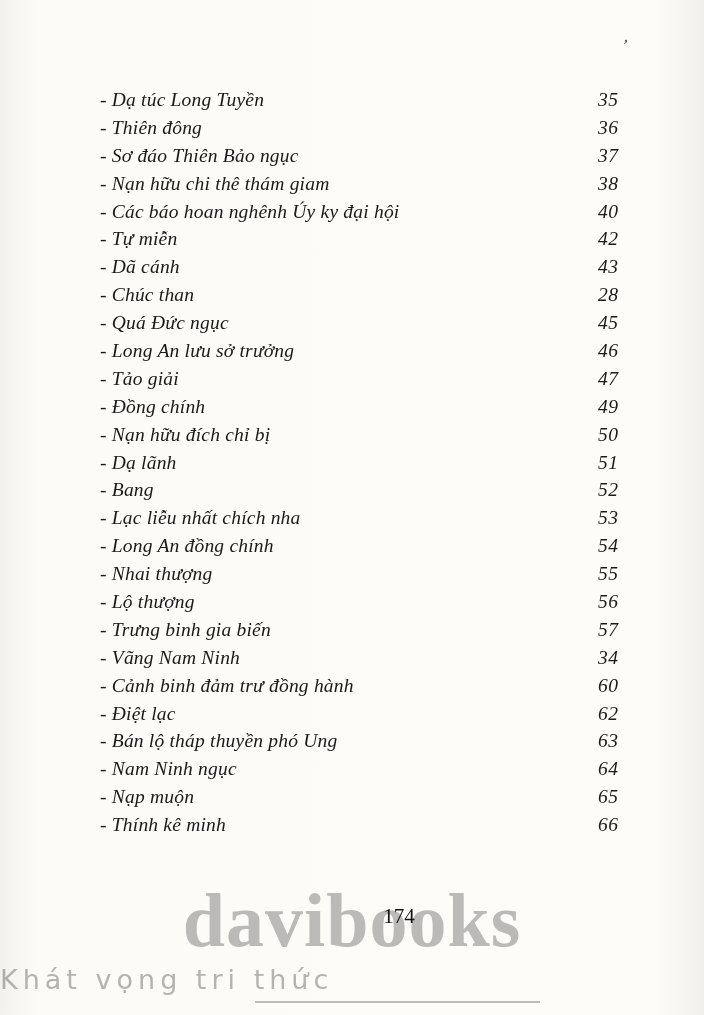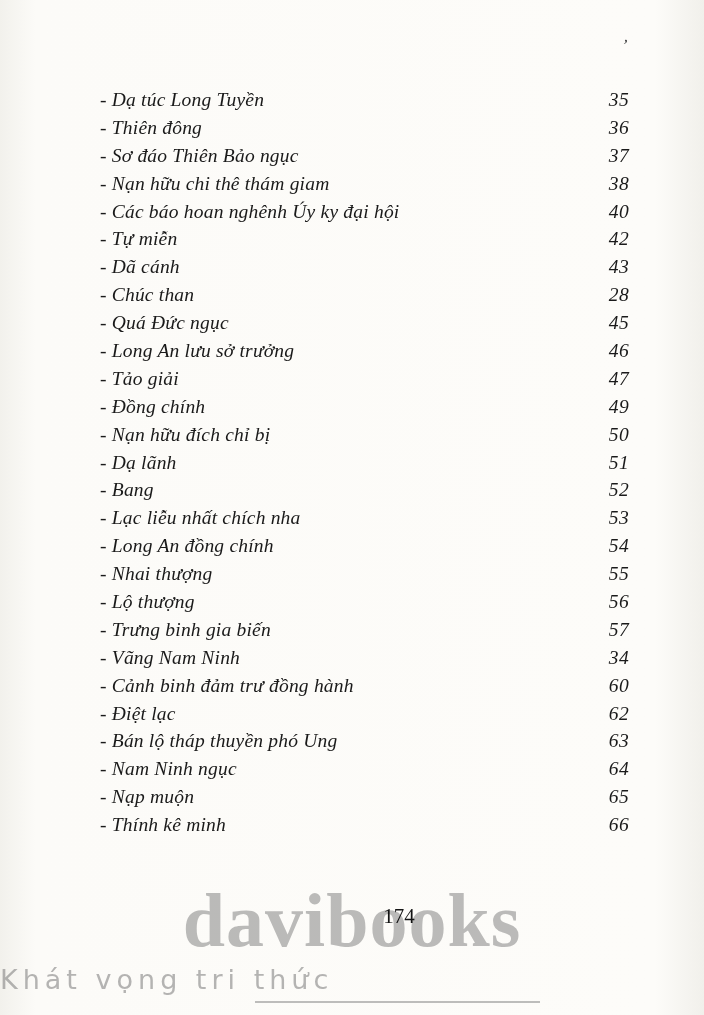--- a/index.html
+++ b/index.html
@@ -40,21 +40,21 @@
     font-style: italic;
     font-size: 19.5px;
     color: #1a1a1a;
     white-space: nowrap;
   }
   .toc-title {
     letter-spacing: 0.2px;
   }
   .toc-page {
     min-width: 42px;
-    text-align: center;
+    text-align: left;
     font-style: italic;
     letter-spacing: 0.5px;
   }
   .footer {
     position: absolute;
     left: 0;
     top: 860px;
     width: 704px;
     height: 155px;
   }

